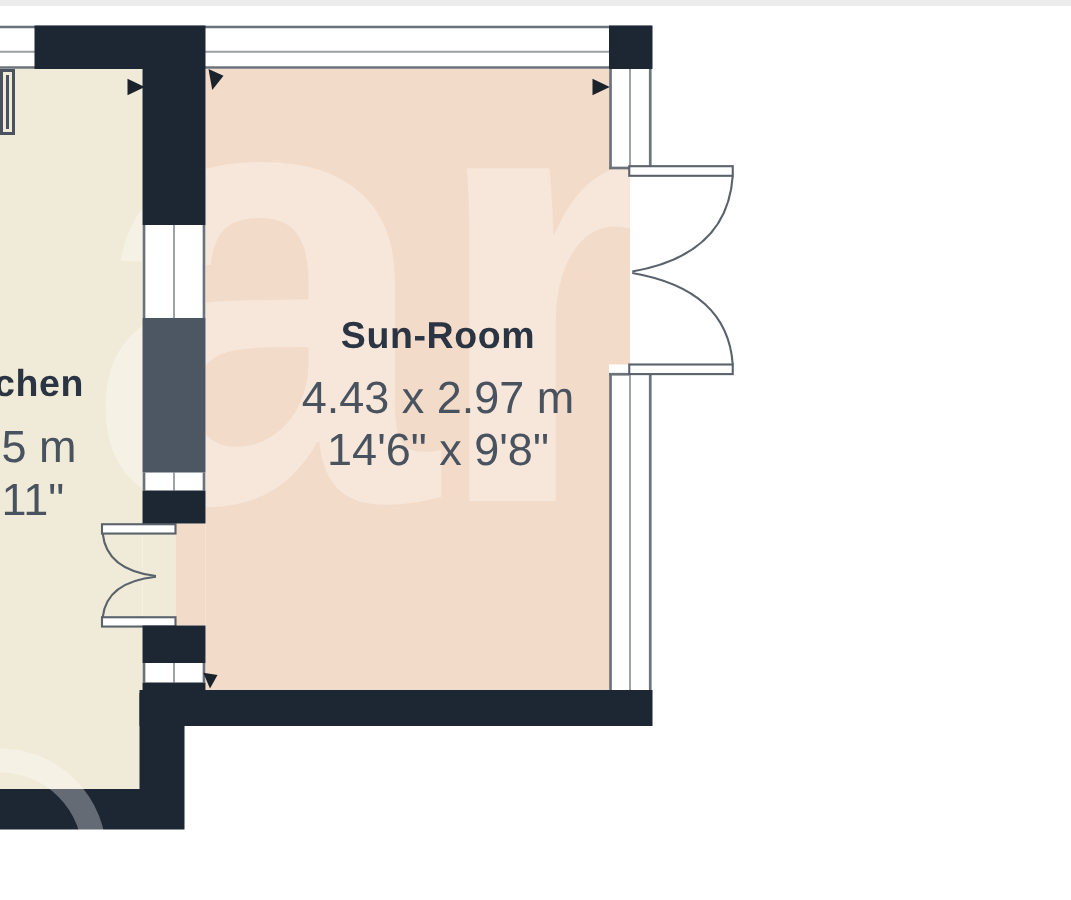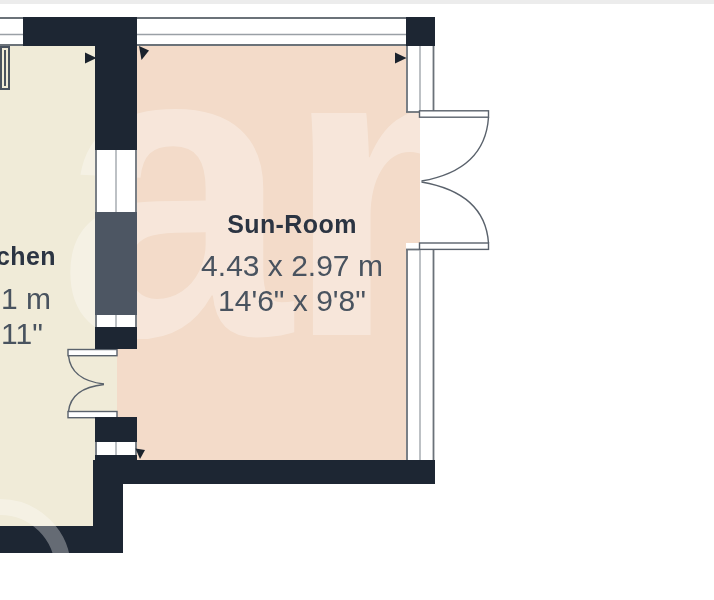--- a/index.html
+++ b/index.html
@@ -137,17 +137,17 @@
   </div>
 
   <div class="room-label sunroom-label">
     <div class="room-name">Sun-Room</div>
     <div class="room-dim first">4.43 x 2.97 m</div>
     <div class="room-dim">14'6" x 9'8"</div>
   </div>
 
   <div class="room-label kitchen-label">
     <div class="room-name">chen</div>
-    <div class="room-dim first">1 m</div>
+    <div class="room-dim first">5 m</div>
     <div class="room-dim">11"</div>
   </div>
 
 </div>
 
 </body></html>

